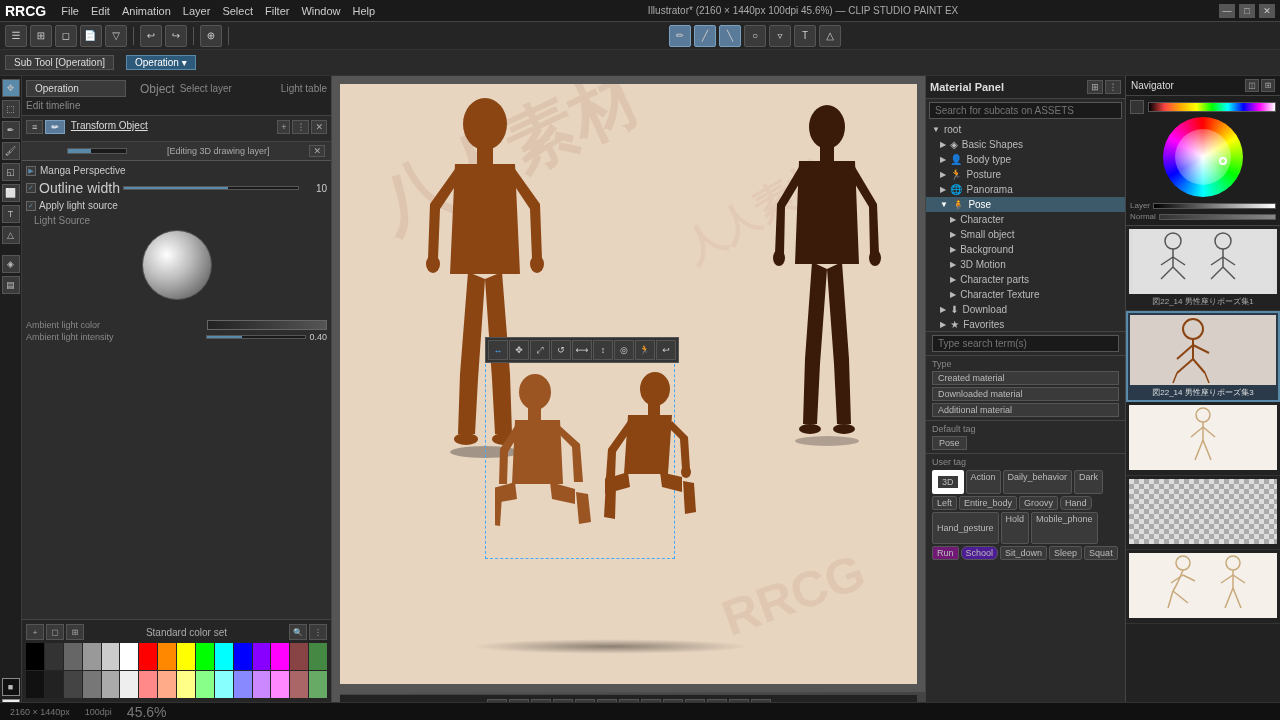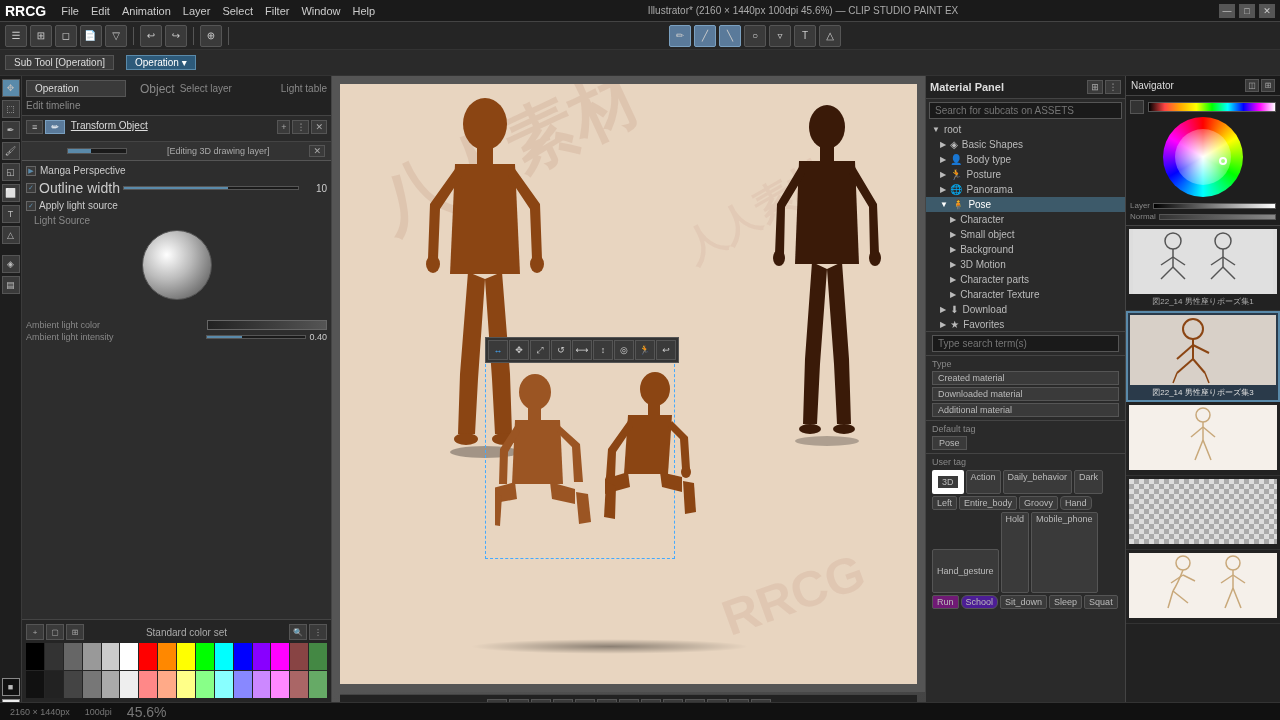--- a/index.html
+++ b/index.html
@@ -524,21 +524,21 @@
       <div style="font-size:9px; color:#888; margin-bottom:3px;">User tag</div>
       <div style="display:flex; flex-wrap:wrap; gap:2px;">
         <span style="font-size:9px; padding:1px 4px; background:#3a3a3a; border:6px solid #ffffff; color:#bbb; cursor:pointer; border-radius:2px;">3D</span>
         <span style="font-size:9px; padding:1px 4px; background:#3a3a3a; border:1px solid #555; color:#bbb; cursor:pointer; border-radius:2px;">Action</span>
         <span style="font-size:9px; padding:1px 4px; background:#3a3a3a; border:1px solid #555; color:#bbb; cursor:pointer; border-radius:2px;">Daily_behavior</span>
         <span style="font-size:9px; padding:1px 4px; background:#3a3a3a; border:1px solid #555; color:#bbb; cursor:pointer; border-radius:2px;">Dark</span>
         <span style="font-size:9px; padding:1px 4px; background:#3a3a3a; border:1px solid #555; color:#bbb; cursor:pointer; border-radius:2px;">Left</span>
         <span style="font-size:9px; padding:1px 4px; background:#3a3a3a; border:1px solid #555; color:#bbb; cursor:pointer; border-radius:2px;">Entire_body</span>
         <span style="font-size:9px; padding:1px 4px; background:#3a3a3a; border:1px solid #555; color:#bbb; cursor:pointer; border-radius:2px;">Groovy</span>
         <span style="font-size:9px; padding:1px 4px; background:#3a3a3a; border:1px solid #555; color:#bbb; cursor:pointer; border-radius:4px;">Hand</span>
-        <span style="font-size:9px; padding:16px 4px; background:#3a3a3a; border:1px solid #555; color:#bbb; cursor:pointer; border-radius:2px;margin-top:37px;">Hand_gesture</span>
+        <span style="font-size:9px; padding:10px 4px; background:#3a3a3a; border:1px solid #555; color:#bbb; cursor:pointer; border-radius:2px;">Hand_gesture</span>
         <span style="font-size:9px; padding:1px 4px; background:#3a3a3a; border:1px solid #555; color:#bbb; cursor:pointer; border-radius:2px;">Hold</span>
         <span style="font-size:9px; padding:1px 4px; background:#3a3a3a; border:1px solid #555; color:#bbb; cursor:pointer; border-radius:2px;">Mobile_phone</span>
         <span style="font-size:9px; padding:1px 4px; background:#701a75; border:1px solid #555; color:#bbb; cursor:pointer; border-radius:2px;">Run</span>
         <span style="font-size:9px; padding:1px 4px; background:#4c1d95; border:1px solid #555; color:#bbb; cursor:pointer; border-radius:6px;">School</span>
         <span style="font-size:9px; padding:1px 4px; background:#3a3a3a; border:1px solid #555; color:#bbb; cursor:pointer; border-radius:2px;">Sit_down</span>
         <span style="font-size:9px; padding:1px 4px; background:#3a3a3a; border:1px solid #555; color:#bbb; cursor:pointer; border-radius:2px;">Sleep</span>
         <span style="font-size:9px; padding:1px 4px; background:#3a3a3a; border:1px solid #555; color:#bbb; cursor:pointer; border-radius:2px;">Squat</span>
       </div>
     </div>
   </div>

